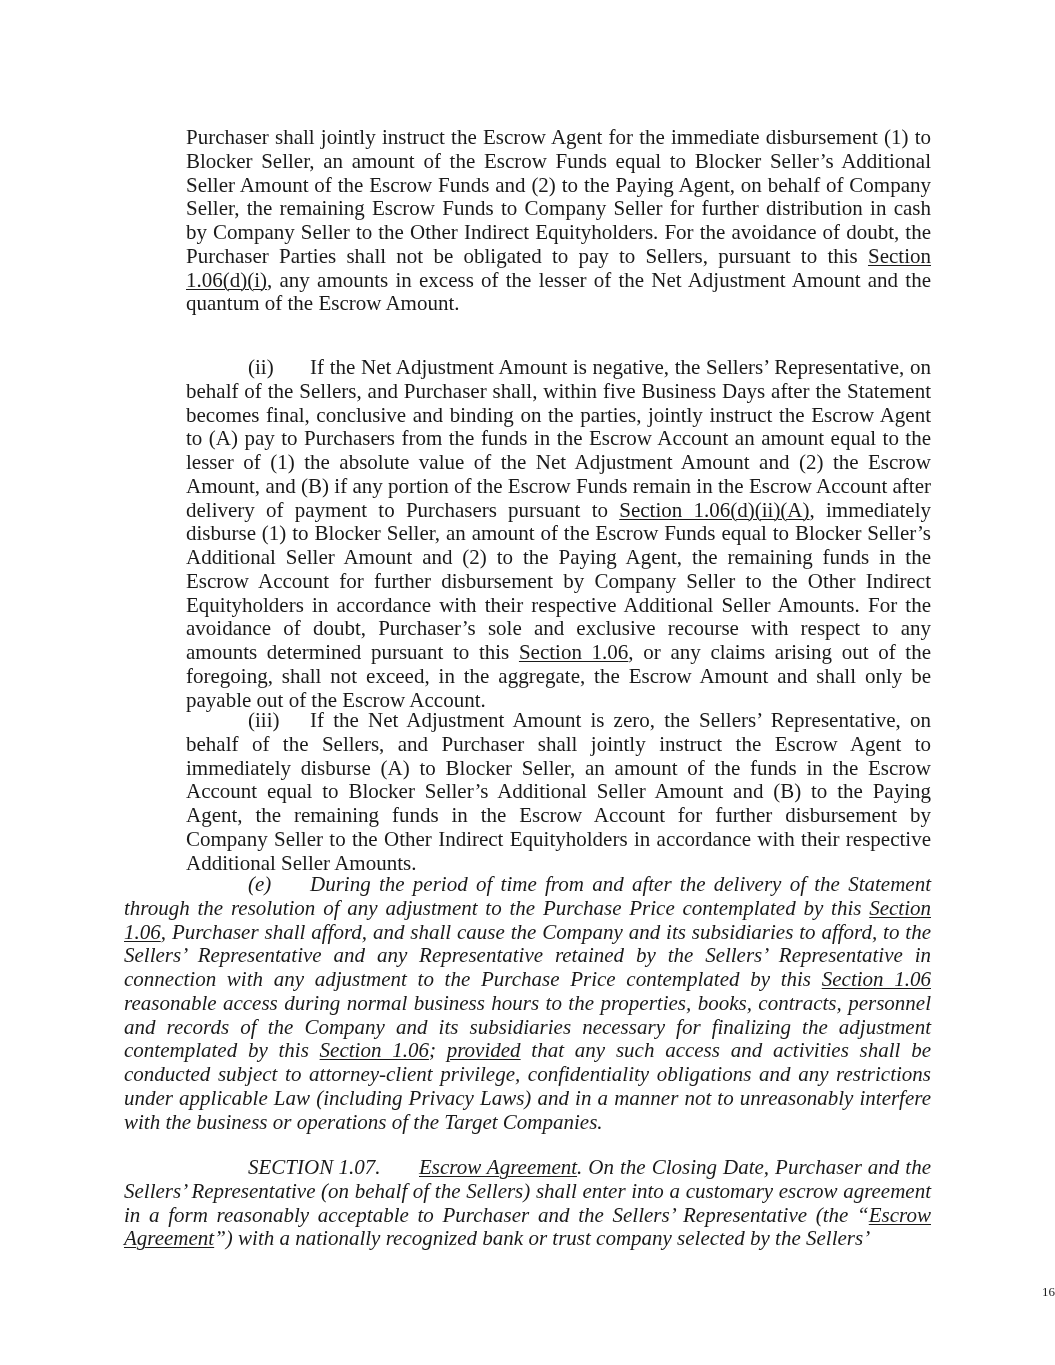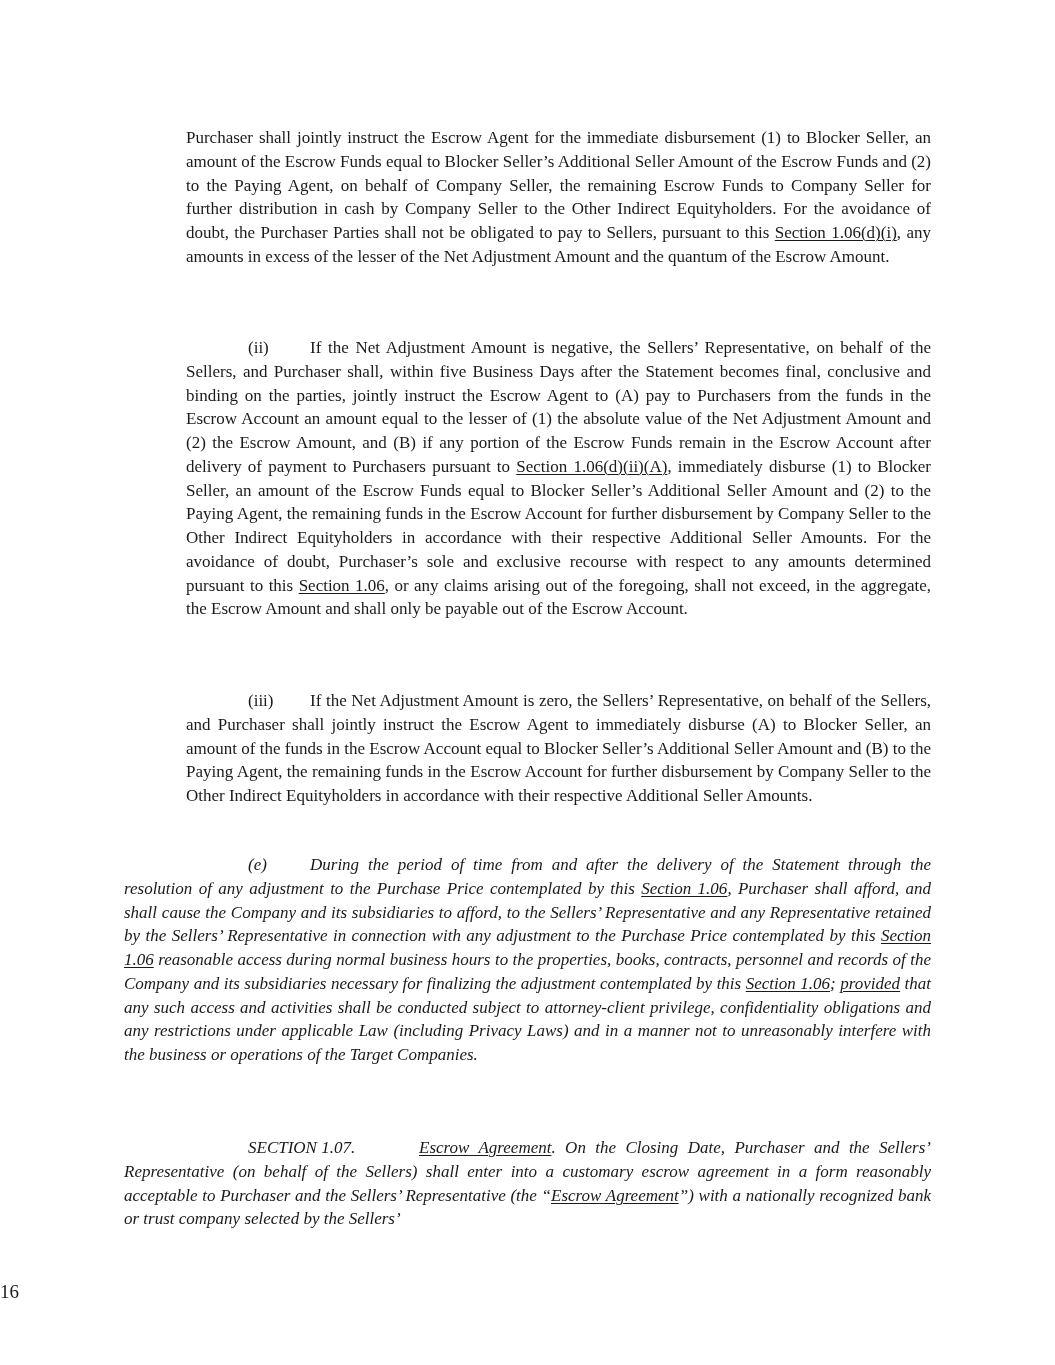--- a/index.html
+++ b/index.html
@@ -4,32 +4,32 @@
   <style>
     html, body { margin: 0; padding: 0; background: #ffffff; }
     body {
       width: 1055px; height: 1365px; position: relative; overflow: hidden;
       font-family: "Liberation Serif", "DejaVu Serif", serif;
       color: #1a1a1a;
     }
     .page { position: absolute; left: 0; top: 0; width: 1055px; height: 1365px; }
     .para {
       position: absolute;
-      font-size: 17px;
+      font-size: 21px;
       line-height: 23.75px;
       text-align: justify;
       margin: 0;
     }
     .indented { left: 186px; width: 745px; }
     .full { left: 124px; width: 807px; font-style: italic; }
     .ul { text-decoration: underline; text-underline-offset: 2px; text-decoration-thickness: 1px; }
-    .label-sub { display: inline-block; }
+    .label-sub { display: inline-block; margin-top: 20px; }
     .page-number {
       position: absolute; left: 0; width: 1055px; top: 1280px;
-      text-align: left; font-size: 19px; line-height: 24px;
+      text-align: right; font-size: 13px; line-height: 24px;
     }
   </style>
 </head>
 <body>
 
 <div class="page">
 
   <p class="para indented" style="top:126px;"><span>Purchaser shall jointly instruct the Escrow Agent for the immediate disbursement (1) to Blocker Seller, an amount of the Escrow Funds equal to Blocker Seller’s Additional Seller Amount of the Escrow Funds and (2) to the Paying Agent, on behalf of Company Seller, the remaining Escrow Funds to Company Seller for further distribution in cash by Company Seller to the Other Indirect Equityholders. For the avoidance of doubt, the Purchaser Parties shall not be obligated to pay to Sellers, pursuant to this </span><span class="ul">Section 1.06(d)(i)</span><span>, any amounts in excess of the lesser of the Net Adjustment Amount and the quantum of the Escrow Amount.</span></p>
 
   <p class="para indented" style="top:336px;"><span style="display:inline-block;width:62px;"></span><span class="label-sub" style="width:62px;">(ii)</span><span>If the Net Adjustment Amount is negative, the Sellers’ Representative, on behalf of the Sellers, and Purchaser shall, within five Business Days after the Statement becomes final, conclusive and binding on the parties, jointly instruct the Escrow Agent to (A) pay to Purchasers from the funds in the Escrow Account an amount equal to the lesser of (1) the absolute value of the Net Adjustment Amount and (2) the Escrow Amount, and (B) if any portion of the Escrow Funds remain in the Escrow Account after delivery of payment to Purchasers pursuant to </span><span class="ul">Section 1.06(d)(ii)(A)</span><span>, immediately disburse (1) to Blocker Seller, an amount of the Escrow Funds equal to Blocker Seller’s Additional Seller Amount and (2) to the Paying Agent, the remaining funds in the Escrow Account for further disbursement by Company Seller to the Other Indirect Equityholders in accordance with their respective Additional Seller Amounts.  For the avoidance of doubt, Purchaser’s sole and exclusive recourse with respect to any amounts determined pursuant to this </span><span class="ul">Section 1.06</span><span>, or any claims arising out of the foregoing, shall not exceed, in the aggregate, the Escrow Amount and shall only be payable out of the Escrow Account.</span></p>

